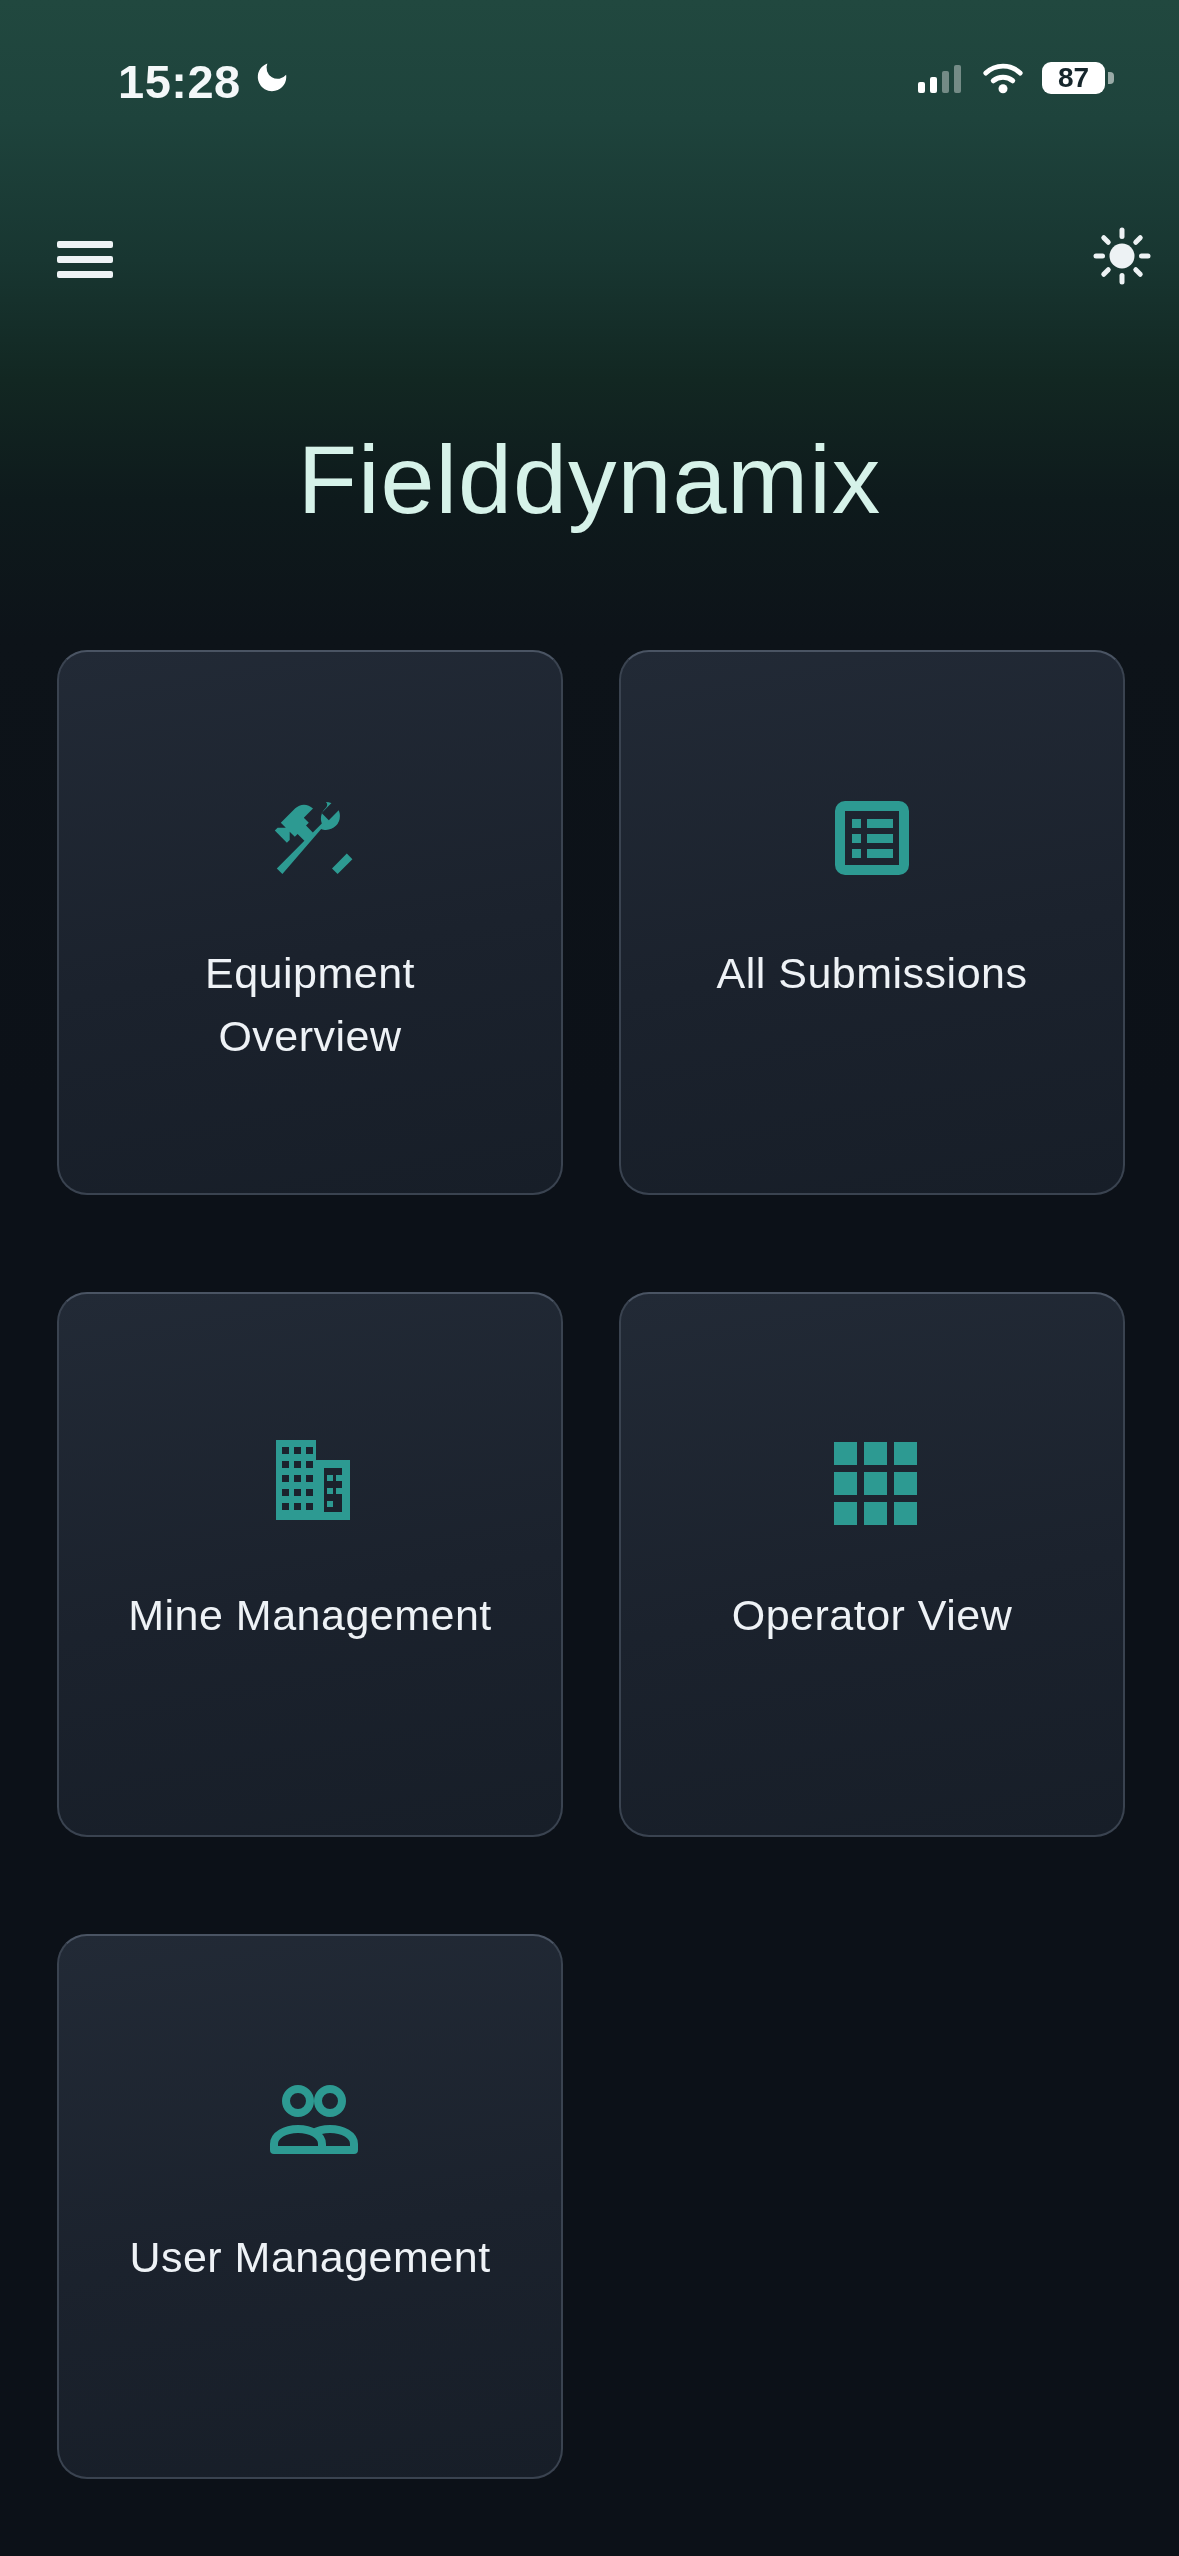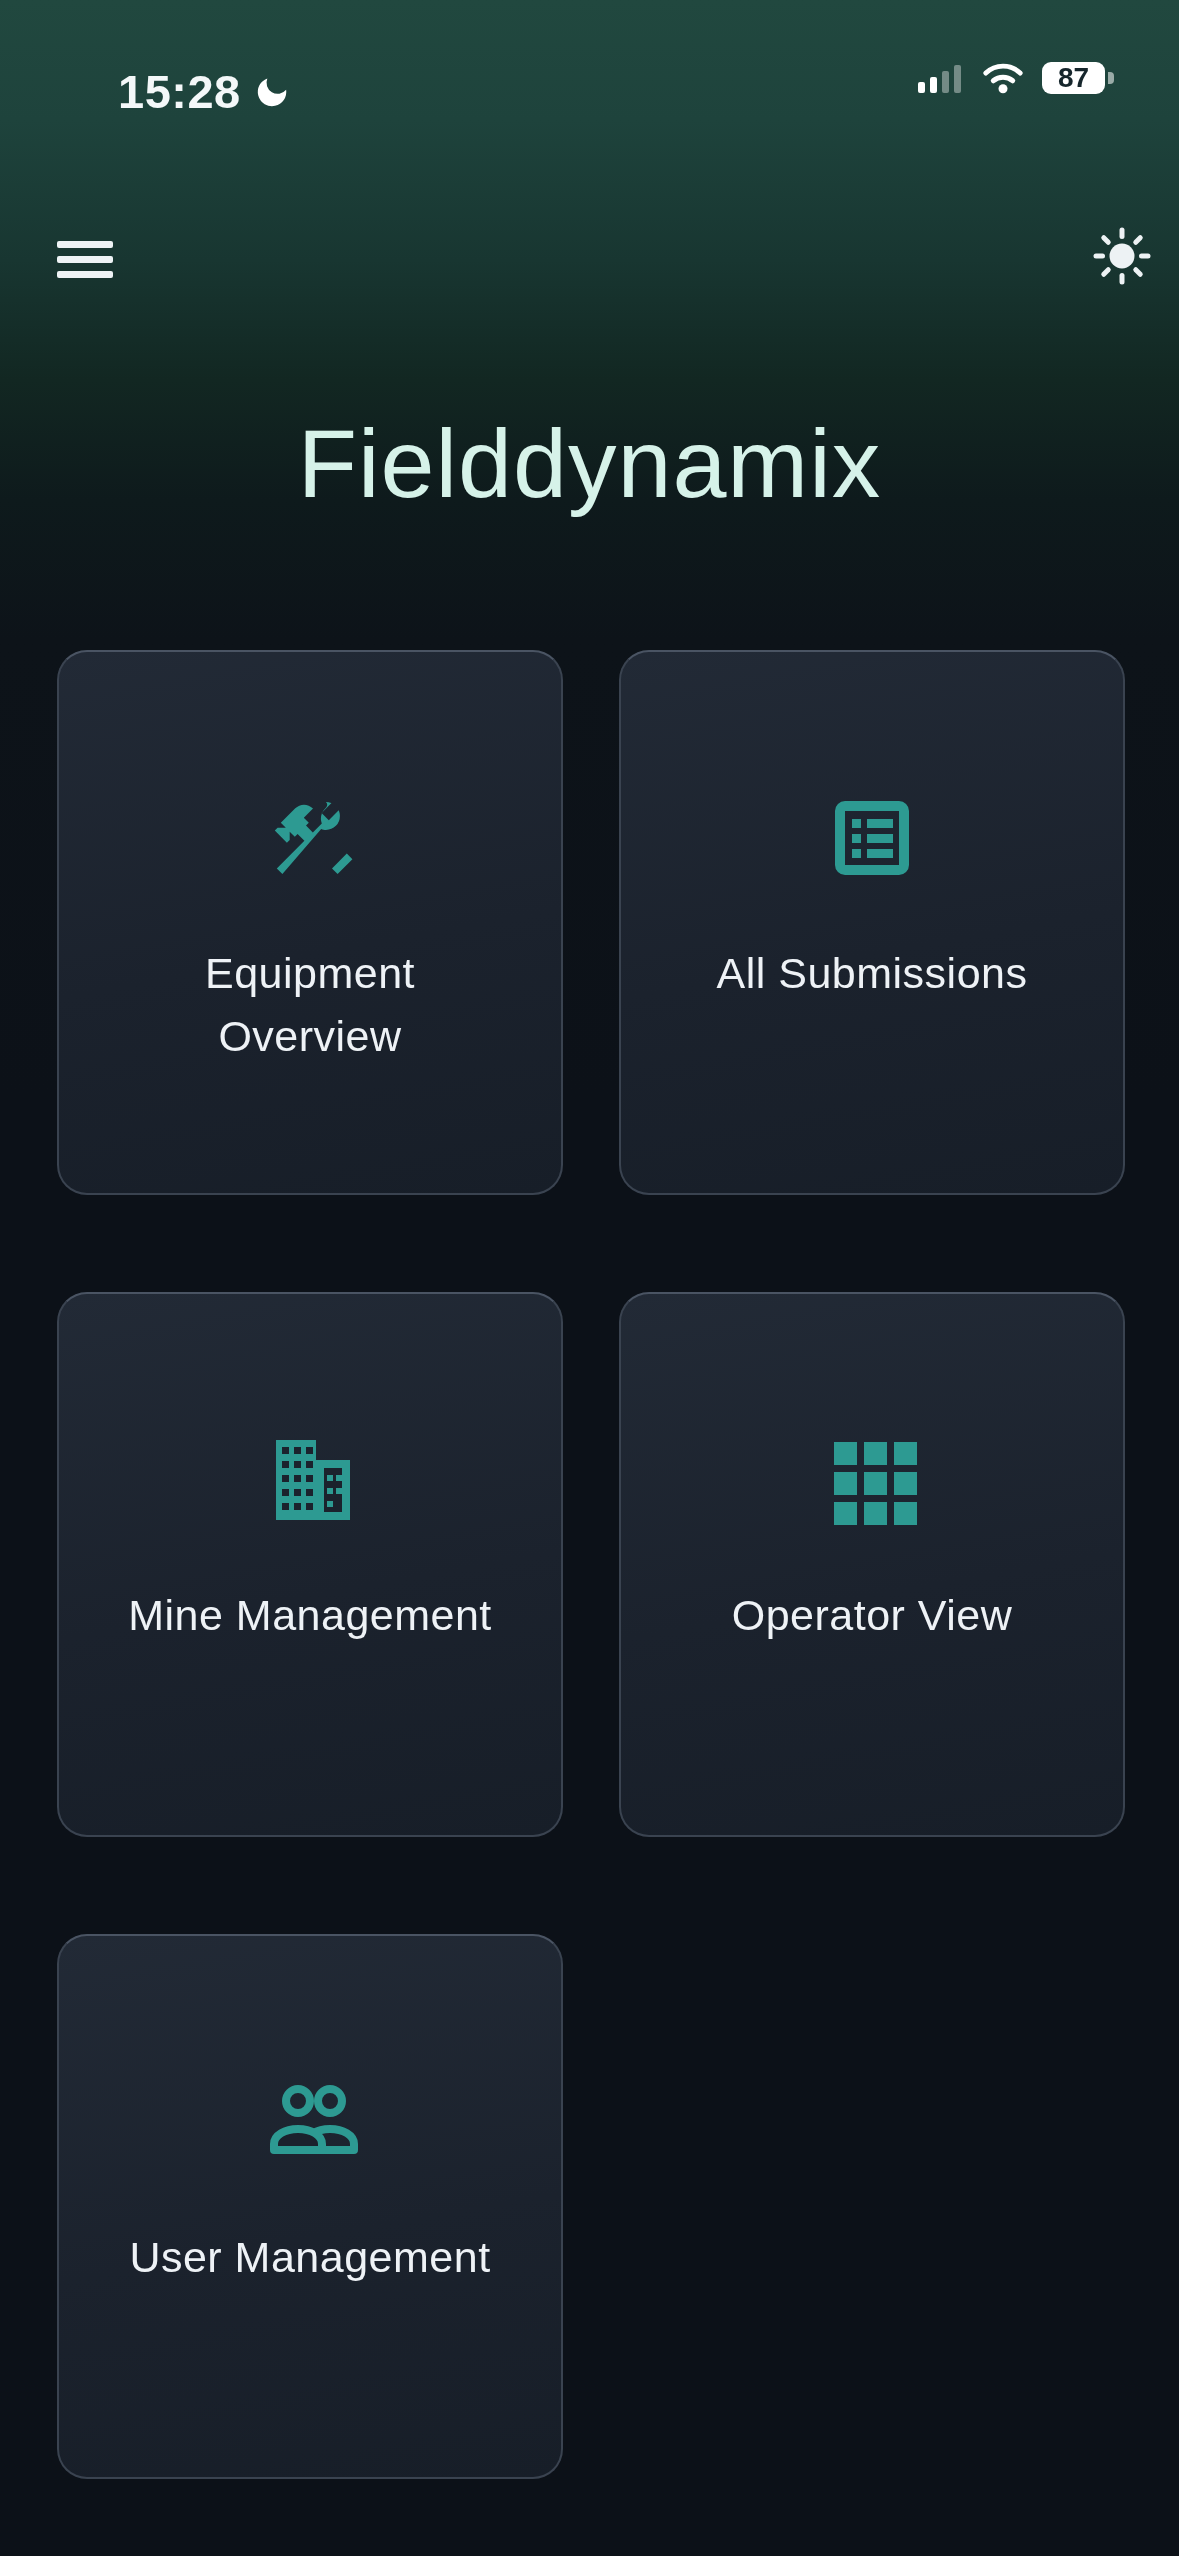--- a/index.html
+++ b/index.html
@@ -4,34 +4,34 @@
 <style>
   html,body{margin:0;padding:0;background:#000;}
   .phone{
     position:relative;width:1179px;height:2556px;overflow:hidden;
     font-family:"Liberation Sans",sans-serif;
     background:linear-gradient(180deg,
       #21483f 0px,#1e433c 120px,#183631 260px,#122722 380px,
       #0e1a1c 500px,#0d1319 640px,#0c1118 1100px,#0c1118 2556px);
   }
   
-  .sb-left{position:absolute;left:118px;top:68px;display:flex;align-items:center;gap:12px;}
+  .sb-left{position:absolute;left:118px;top:58px;display:flex;align-items:flex-start;gap:12px;}
   .time{font-size:47px;font-weight:700;color:#f4f8f9;line-height:47px;letter-spacing:.5px;}
   .sb-right{position:absolute;right:74px;top:62px;display:flex;align-items:center;gap:17px;}
   .battery{position:relative;width:63px;height:32px;background:#ffffff;border-radius:9px;
     display:flex;align-items:center;justify-content:center;
     font-size:28px;font-weight:700;color:#16262c;}
   .battery::after{content:"";position:absolute;right:-9px;top:10px;width:6px;height:12px;
     background:rgba(255,255,255,.55);border-radius:0 4px 4px 0;}
   
   .icon-btn{position:absolute;background:none;border:none;padding:0;cursor:pointer;line-height:0;}
   .menu-btn{left:57px;top:241px;}
   .theme-btn{right:27px;top:226px;}
   
-  .title{position:absolute;left:0;right:0;top:403px;margin:0;text-align:center;
+  .title{position:absolute;left:0;right:0;top:403px;margin:16px;text-align:center;
     font-size:97px;line-height:121px;font-weight:500;color:#d6f2e9;letter-spacing:1px;}
   
   .grid{position:absolute;left:57px;top:650px;display:grid;
     grid-template-columns:506px 506px;column-gap:56px;row-gap:97px;}
   .card{height:545px;box-sizing:border-box;border-radius:30px;
     border:2px solid #3a4350;border-top-color:#4a5463;
     background:linear-gradient(170deg,#222a36 0%,#1b222d 55%,#171e28 100%);
     display:flex;flex-direction:column;align-items:center;padding-top:138px;cursor:pointer;}
   .card .icon{height:96px;display:flex;align-items:center;justify-content:center;}
   .card .label{margin-top:56px;font-size:43px;line-height:63px;font-weight:500;

